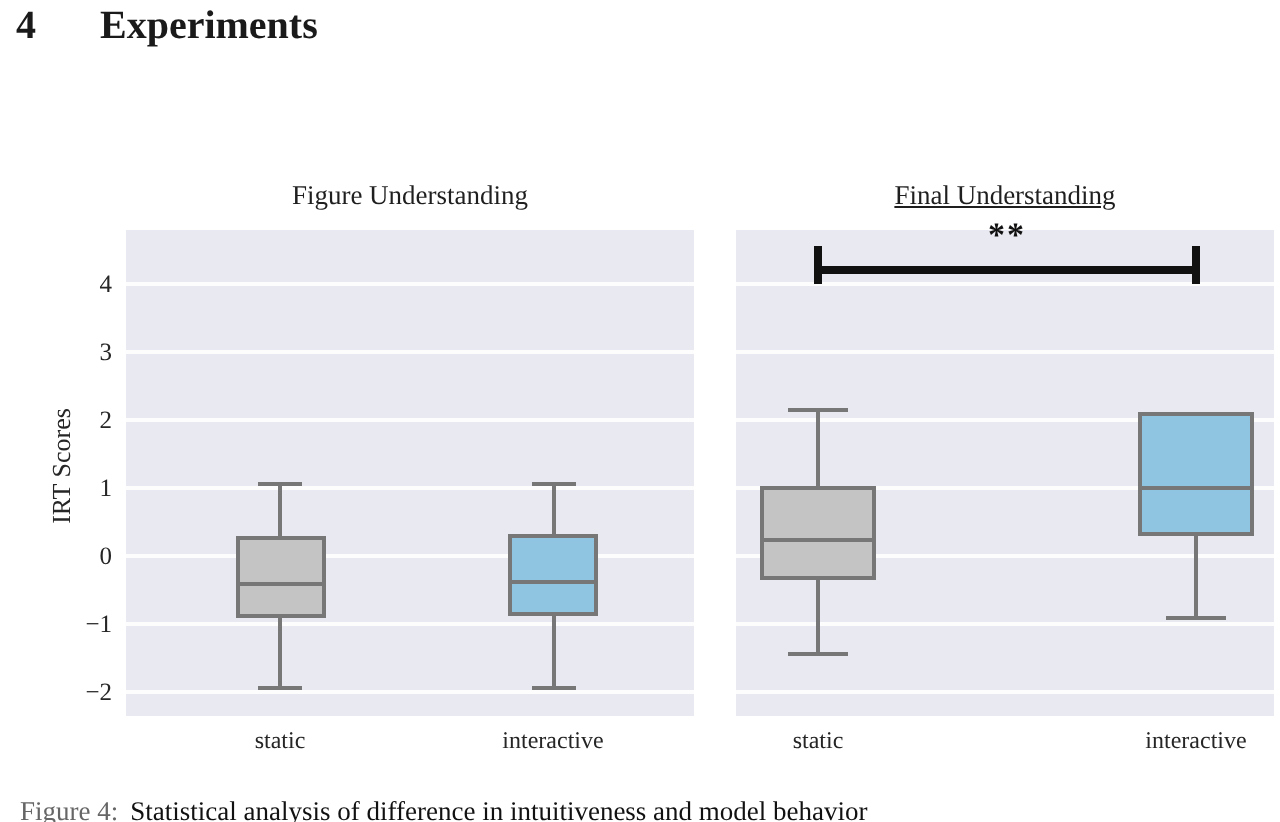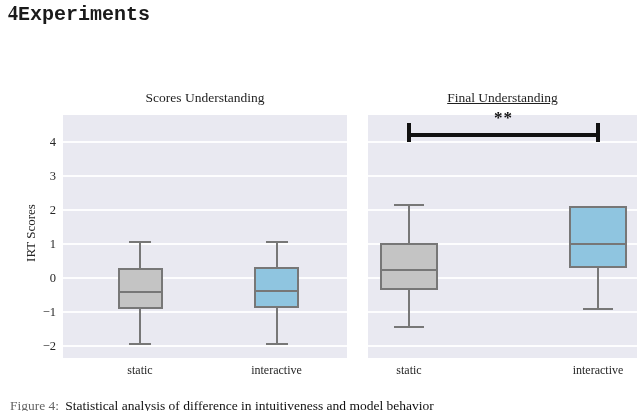--- a/index.html
+++ b/index.html
@@ -1,21 +1,21 @@
 <!DOCTYPE html>
 <html><head>
 <meta charset="utf-8">
 <style>
   html,body{margin:0;padding:0;}
   body{width:640px;height:411px;overflow:hidden;background:#ffffff;
        font-family:"Liberation Serif","DejaVu Serif",serif;}
   .page{position:relative;width:640px;height:411px;overflow:hidden;background:#fff;}
 
   .heading{position:absolute;left:8px;top:2px;font-size:20px;font-weight:bold;color:#1a1a1a;}
-  .heading .sec-title{font-family:Liberation Mono, monospace;}
+  .heading .sec-title{margin-left:32px;}
 
   .panel-title{position:absolute;top:90px;font-size:13.5px;color:#1f1f1f;text-align:center;}
   #title-0{left:63px;width:284px;}
   #title-1{left:368px;width:269px;text-decoration:underline;}
 
   .plot{position:absolute;top:115px;height:243px;background:#e9e9f1;}
   #plot-0{left:63px;width:284px;}
   #plot-1{left:368px;width:269px;}
 
   .gridline{position:absolute;left:0;right:0;height:2px;background:rgba(255,255,255,0.9);}
@@ -40,21 +40,21 @@
 </style>
 </head>
 <body>
 
 <div class="page">
 
   <div class="heading">
     <span class="sec-num">4</span><span class="sec-title">Experiments</span>
   </div>
 
-  <div class="panel-title" id="title-0">Scores Understanding</div>
+  <div class="panel-title" id="title-0">Figure Understanding</div>
   <div class="panel-title" id="title-1">Final Understanding</div>
 
   <div class="ylabel">IRT Scores</div>
 
   <div class="plot" id="plot-0" style="background: rgb(233, 233, 241);">
       <div class="gridline" style="top: 26px; background: rgb(255, 255, 255); opacity: 0.9;"></div>
       <div class="gridline" style="top: 60px; background: rgb(255, 255, 255); opacity: 0.9;"></div>
       <div class="gridline" style="top: 94px; background: rgb(255, 255, 255); opacity: 0.9;"></div>
       <div class="gridline" style="top: 128px; background: rgb(255, 255, 255); opacity: 0.9;"></div>
       <div class="gridline" style="top: 162px; background: rgb(255, 255, 255); opacity: 0.9;"></div>

